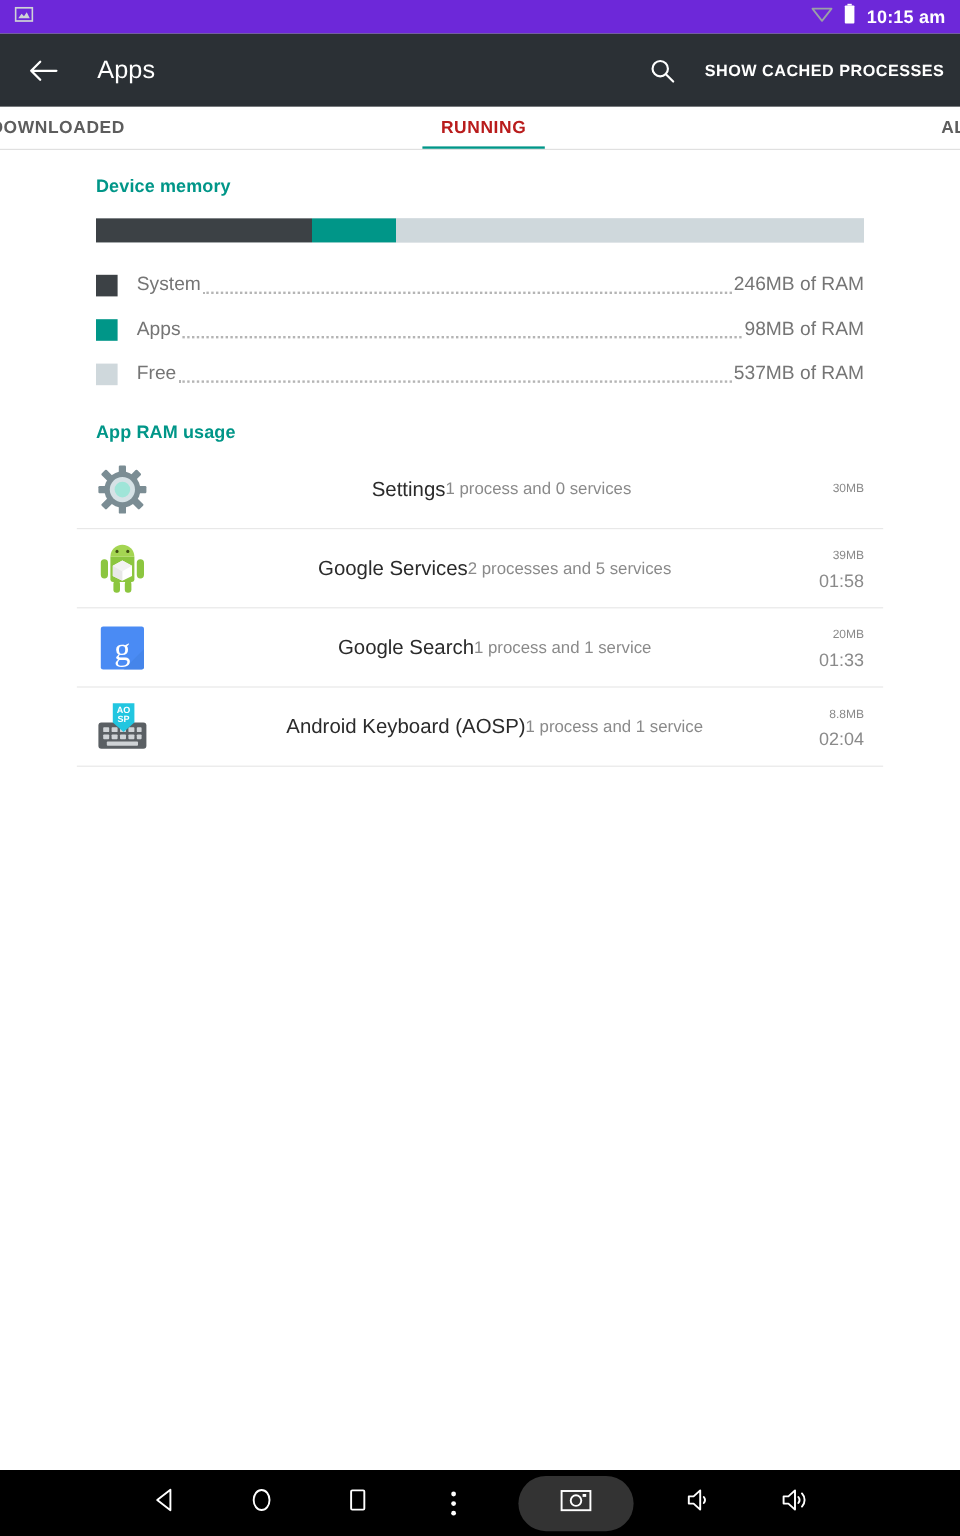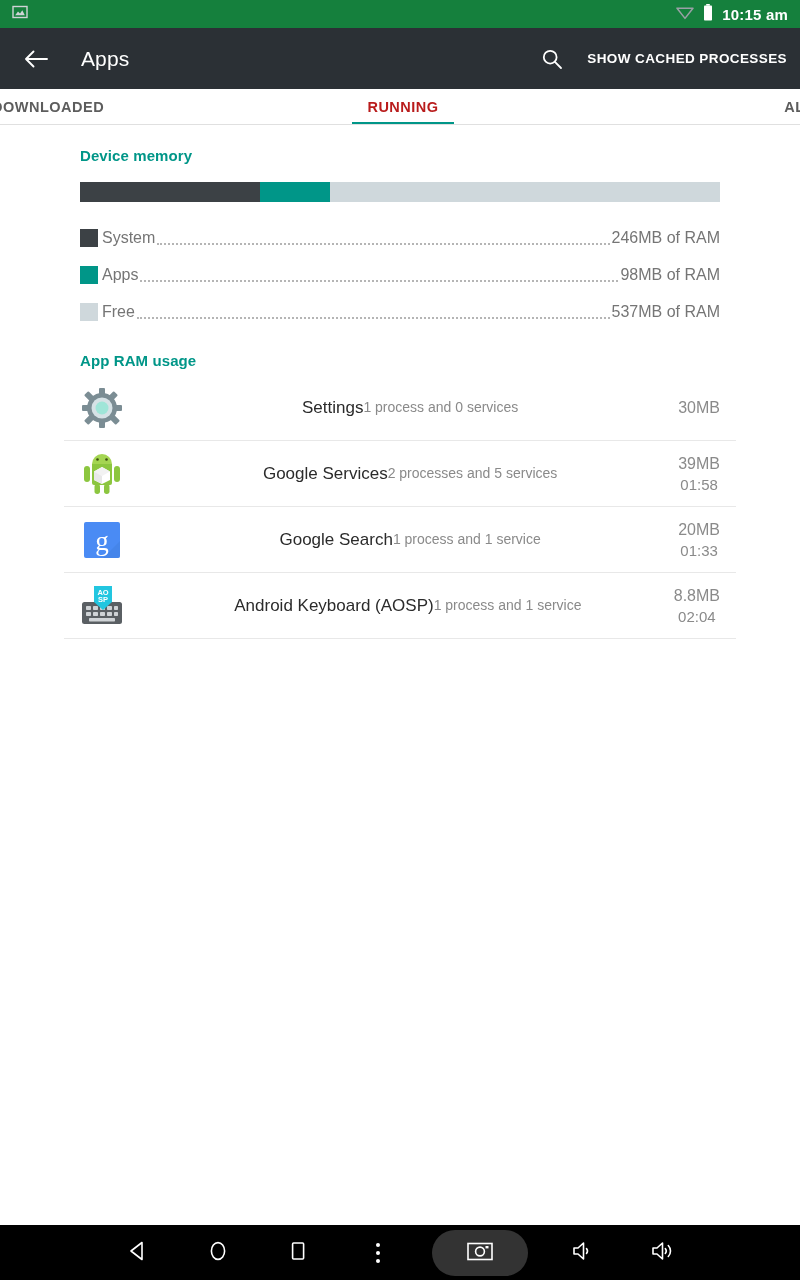--- a/index.html
+++ b/index.html
@@ -11,21 +11,21 @@
     width: 800px;
     height: 1280px;
     font-family: "Liberation Sans", sans-serif;
     overflow: hidden;
     position: relative;
   }
 
   
   .status-bar {
     height: 28px;
-    background: #15803d;
+    background: #6d28d9;
     display: flex;
     align-items: center;
     justify-content: space-between;
     padding: 0 12px;
     box-sizing: border-box;
   }
   .status-left { display: flex; align-items: center; gap: 8px; }
   .status-right {
     display: flex;
     align-items: center;
@@ -151,21 +151,21 @@
   .legend { margin: 17px 0 0 80px; width: 640px; }
   .legend-row {
     display: flex;
     align-items: center;
     height: 37px;
   }
   .legend-swatch {
     width: 18px; height: 18px; flex: none;
   }
   .legend-label {
-    margin-left: 4px;
+    margin-left: 16px;
     font-size: 16px;
     color: #757575;
     white-space: nowrap;
   }
   .legend-dots {
     flex: 1;
     margin: 0 2px;
     border-bottom: 2px dotted #b5b5b5;
     height: 13px;
   }
@@ -215,21 +215,21 @@
     white-space: nowrap;
   }
   .app-meta {
     text-align: right;
     display: flex;
     flex-direction: column;
     justify-content: center;
     flex: none;
   }
   .app-size {
-    font-size: 16px;
+    font-size: 10px;
     color: #8a8a8a;
     line-height: 22px;
   }
   .app-time {
     font-size: 15px;
     color: #8a8a8a;
     line-height: 20px;
     text-align: center;
   }
 

